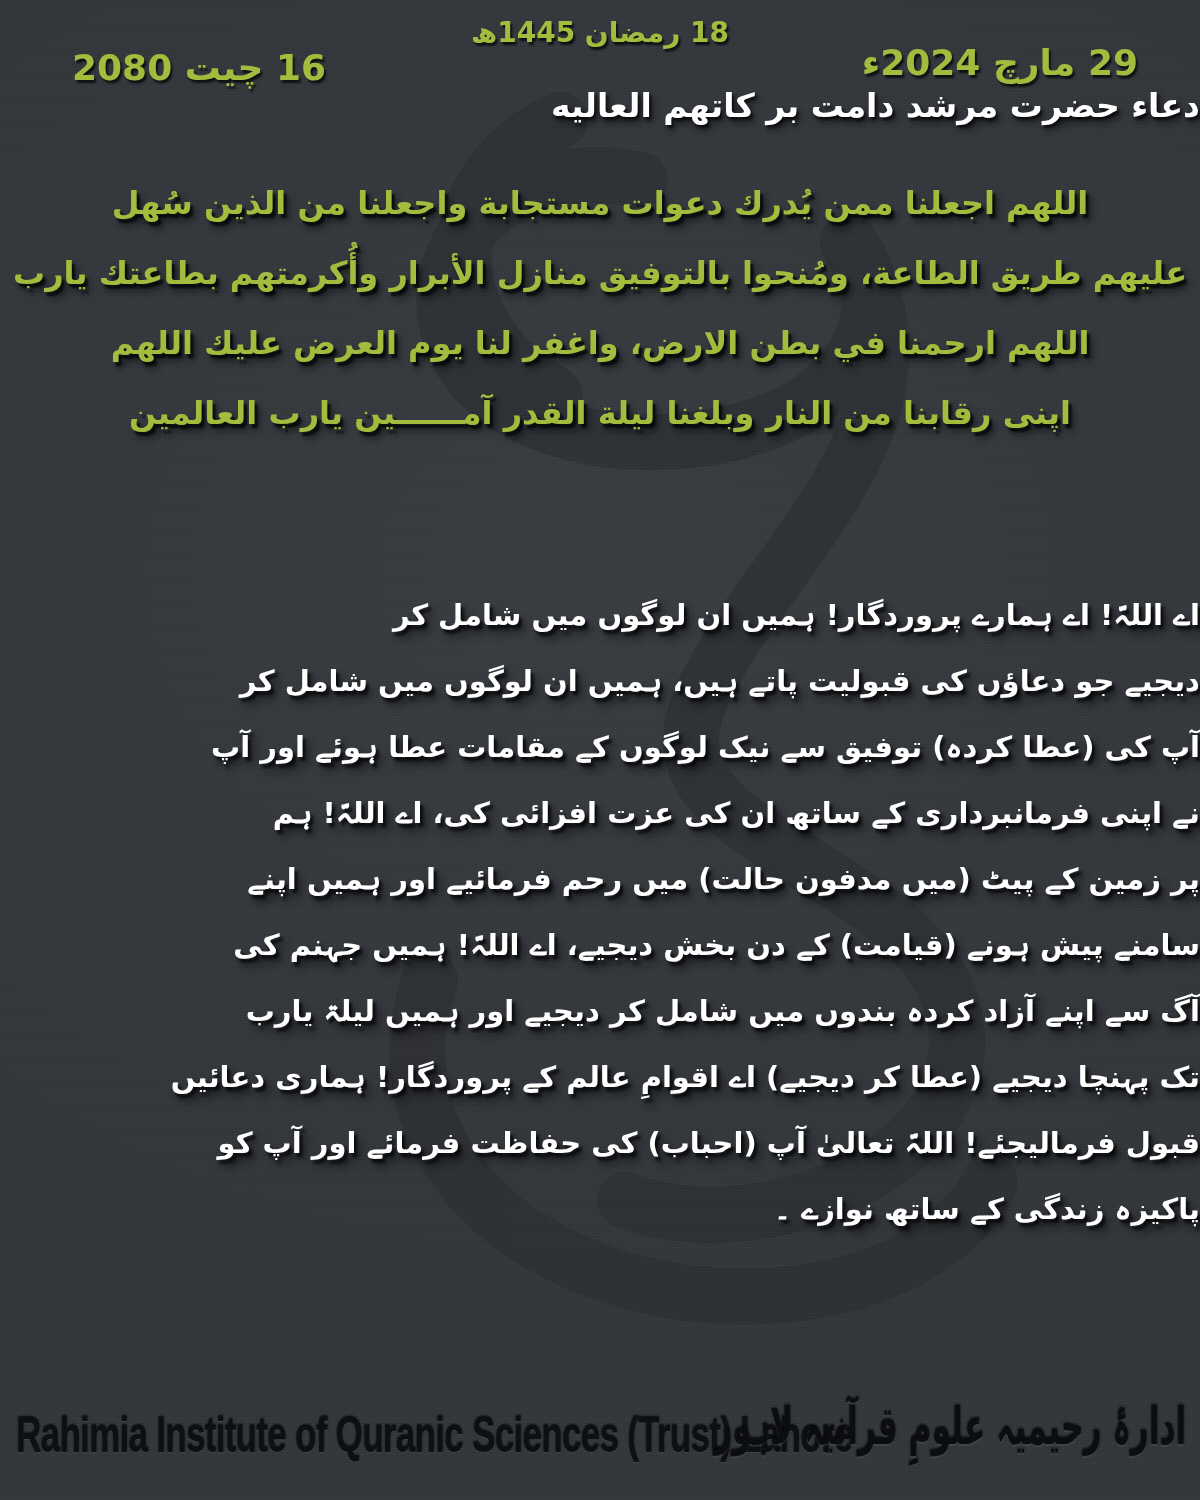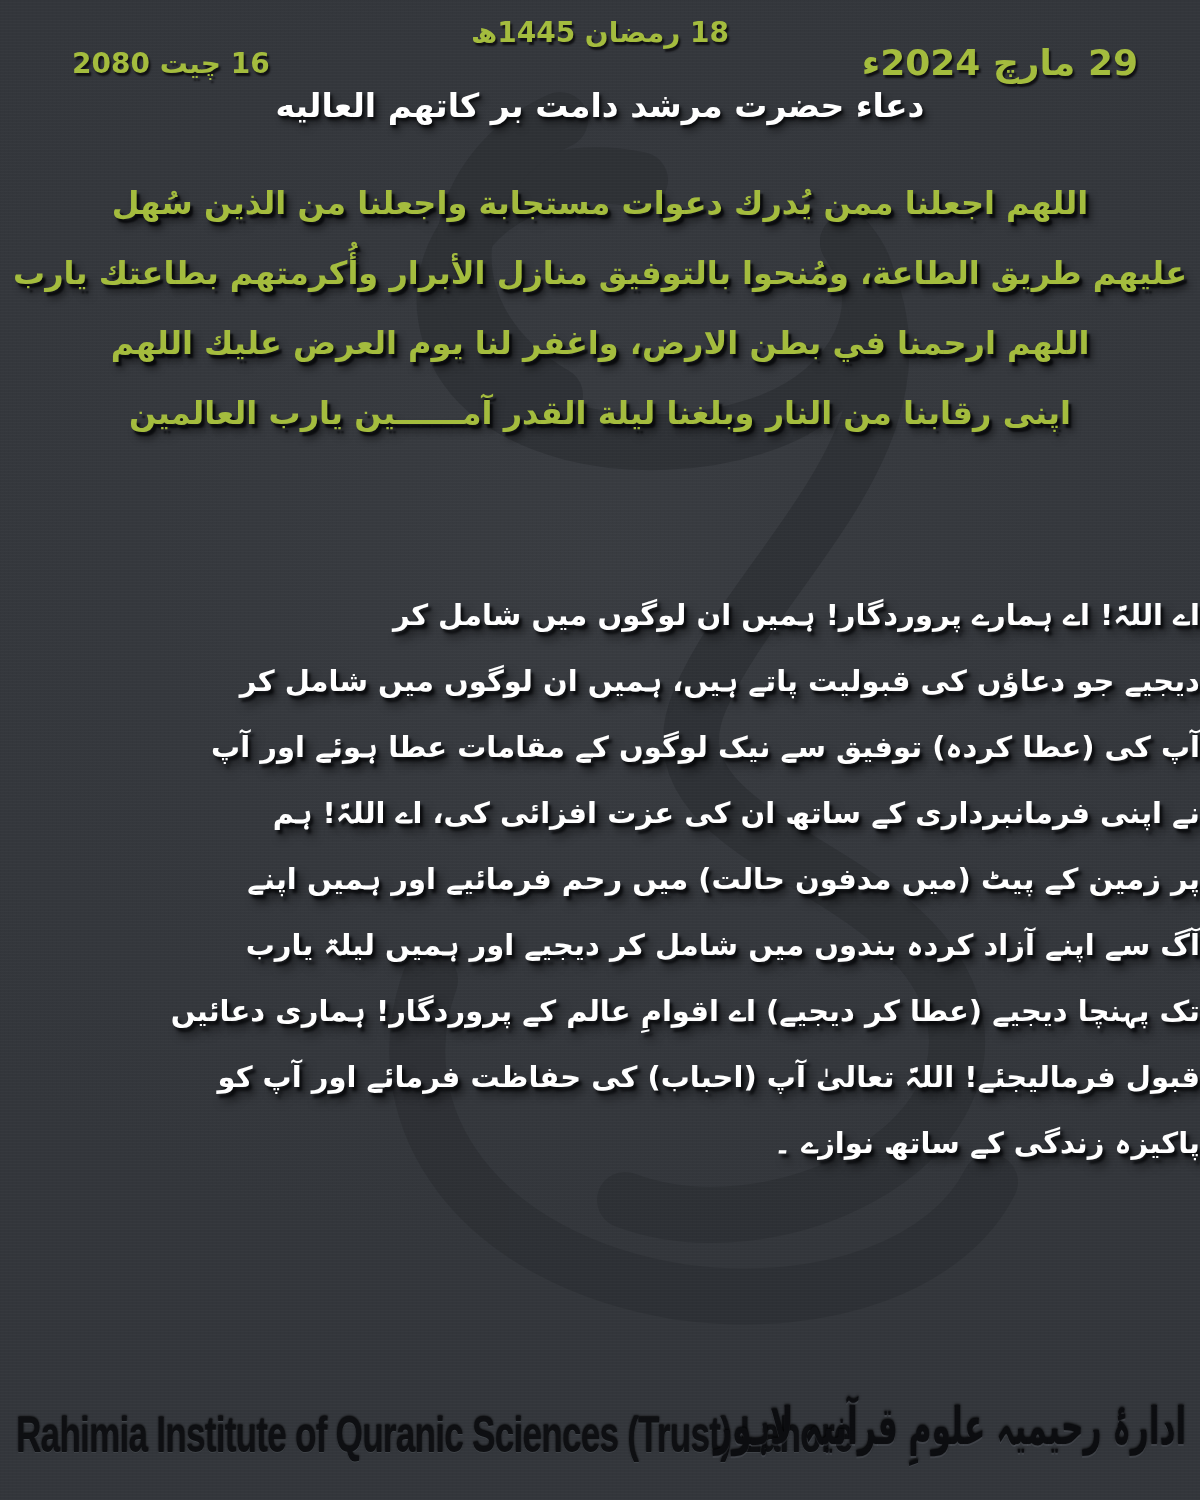--- a/index.html
+++ b/index.html
@@ -34,26 +34,25 @@
   .date {
     position: absolute;
     color: #a4bc3e;
     font-weight: bold;
     direction: rtl;
     white-space: nowrap;
     text-shadow: 2px 3px 2px rgba(10,11,13,0.85);
   }
   .date-center { top: 16px;  width: 100%; text-align: center; font-size: 28px; }
   .date-right  { top: 42px;  right: 62px;  font-size: 36px; }
-  .date-left   { top: 47px;  left: 72px;   font-size: 28px; }
+  .date-left   { top: 47px;  left: 72px;   font-size: 36px; }
   .page-title {
     position: absolute;
     top: 86px;
     width: 100%;
-    text-align: center;
     direction: rtl;
     color: #ffffff;
     font-size: 33px;
     font-weight: bold;
     white-space: nowrap;
     text-shadow: 2px 3px 3px rgba(8,9,11,0.9), 4px 6px 7px rgba(0,0,0,0.45);
   }
   .arabic-block {
     position: absolute;
     top: 168px;
@@ -151,20 +150,21 @@
     <div class="arabic-line">اللهم ارحمنا في بطن الارض، واغفر لنا يوم العرض عليك اللهم</div>
     <div class="arabic-line">اپنی رقابنا من النار وبلغنا ليلة القدر آمــــــين يارب العالمين</div>
   </div>
 
   <div class="urdu-block">
     <div class="urdu-line">اے اللہّ! اے ہمارے پروردگار! ہمیں ان لوگوں میں شامل کر</div>
     <div class="urdu-line">دیجیے جو دعاؤں کی قبولیت پاتے ہیں، ہمیں ان لوگوں میں شامل کر</div>
     <div class="urdu-line">آپ کی (عطا کردہ) توفیق سے نیک لوگوں کے مقامات عطا ہوئے اور آپ</div>
     <div class="urdu-line">نے اپنی فرمانبرداری کے ساتھ ان کی عزت افزائی کی، اے اللہّ! ہم</div>
     <div class="urdu-line">پر زمین کے پیٹ (میں مدفون حالت) میں رحم فرمائیے اور ہمیں اپنے</div>
+    <div class="urdu-line">سامنے پیش ہونے (قیامت) کے دن بخش دیجیے، اے اللہّ! ہمیں جہنم کی</div>
     <div class="urdu-line">آگ سے اپنے آزاد کردہ بندوں میں شامل کر دیجیے اور ہمیں لیلۃ يارب</div>
     <div class="urdu-line">تک پہنچا دیجیے (عطا کر دیجیے) اے اقوامِ عالم کے پروردگار! ہماری دعائیں</div>
     <div class="urdu-line">قبول فرمالیجئے! اللہّ تعالیٰ آپ (احباب) کی حفاظت فرمائے اور آپ کو</div>
     <div class="urdu-line">پاکیزہ زندگی کے ساتھ نوازے ۔</div>
   </div>
 
   <div class="footer">
     <div class="footer-english">Rahimia Institute of Quranic Sciences (Trust) Lahore</div>
     <div class="footer-calligraphy">ادارۂ رحیمیہ علومِ قرآنیہ لاہور</div>
   </div>

